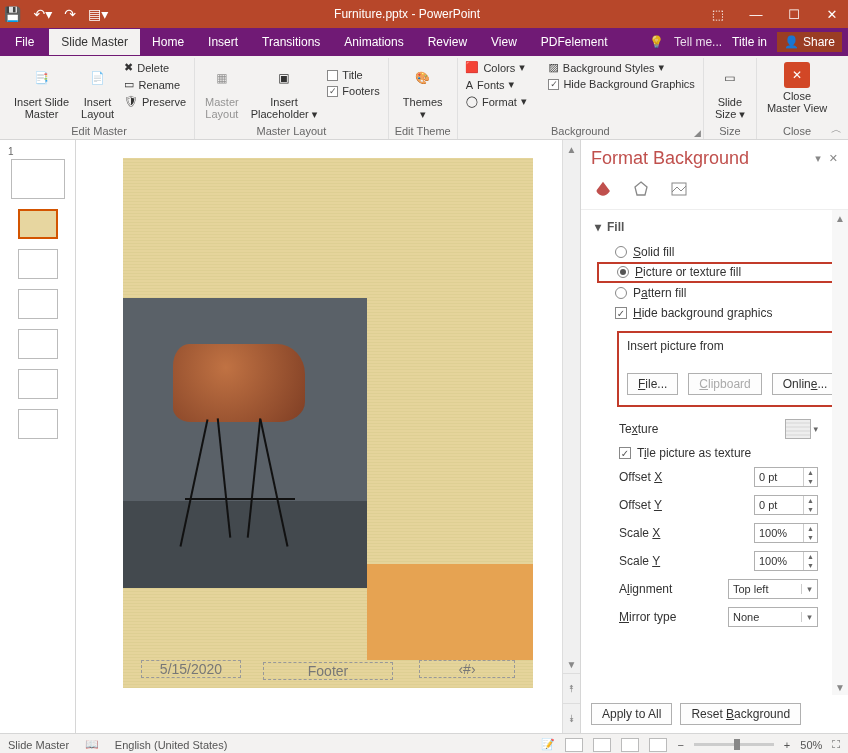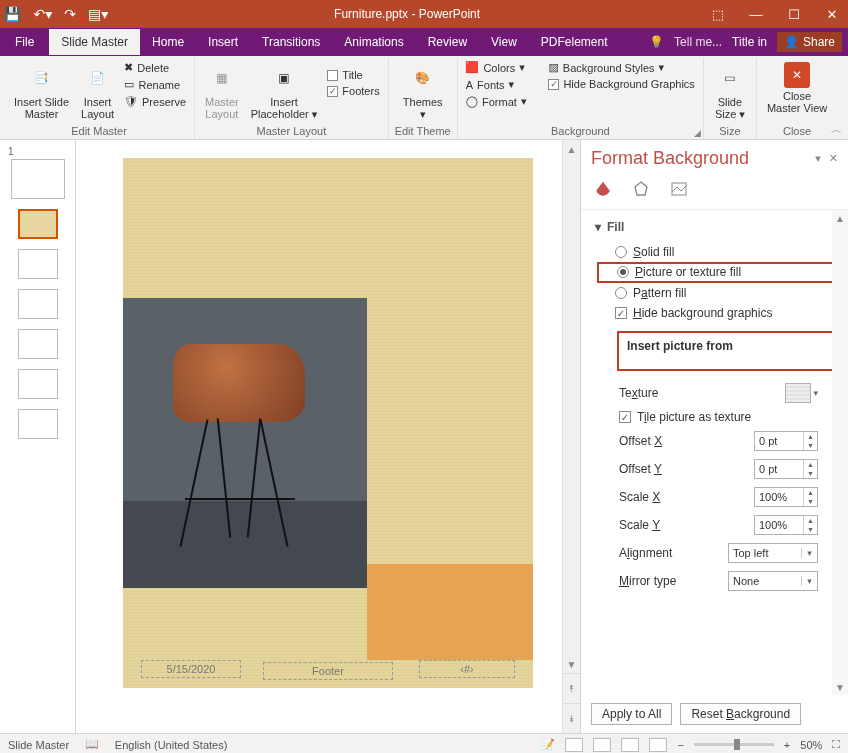--- a/index.html
+++ b/index.html
@@ -50,42 +50,42 @@
 .scrollbar-v .arrow { height: 18px; display: flex; align-items: center; justify-content: center; color: #888; font-size: 10px; }
 .scrollbar-v .track { position: absolute; top: 18px; bottom: 60px; left: 0; right: 0; }
 .scrollbar-v .navbtns { position: absolute; bottom: 0; height: 60px; left: 0; right: 0; display: flex; flex-direction: column; }
 .scrollbar-v .navbtns div { flex: 1; display: flex; align-items: center; justify-content: center; color: #888; font-size: 10px; border-top: 1px solid #ddd; }
 
 .slide { width: 410px; height: 530px; background: #e7d6a0; background-image: repeating-linear-gradient(0deg,#decf93,#decf93 1px,#e5d49b 1px,#e5d49b 3px), repeating-linear-gradient(90deg,rgba(222,207,147,.6),rgba(222,207,147,.6) 1px,transparent 1px,transparent 3px); position: relative; }
 .chairbox { position: absolute; left: 0; top: 140px; width: 244px; height: 290px; background: linear-gradient(#5a6168 0%,#5a6168 70%, #43494e 70%, #43494e 100%); }
 .chair-seat { position: absolute; left: 50px; top: 46px; width: 132px; height: 78px; background: radial-gradient(circle at 40% 30%, #c07243, #7f3e24); border-radius: 16px 28px 26px 18px / 22px 30px 20px 14px; }
 .chair-leg { position: absolute; background: #111; }
 .orangebox { position: absolute; left: 244px; bottom: 28px; width: 166px; height: 96px; background: #e6a352; }
-.ph { position: absolute; border: 1px dashed #999; font-size: 11px; color: #777; display: flex; align-items: center; justify-content: center; }
+.ph { position: absolute; border: 1px dashed #999; font-size: 14px; color: #777; display: flex; align-items: center; justify-content: center; }
 
 
 .pane { width: 268px; border-left: 1px solid #d6d6d6; background: #fff; display: flex; flex-direction: column; }
 .pane-header { padding: 8px 10px 6px; display: flex; align-items: center; justify-content: space-between; }
 .pane-title { color: #c0504d; font-size: 18px; font-weight: 400; }
 .pane-headbtns { display: flex; gap: 8px; color: #888; font-size: 11px; }
 .pane-tabs { display: flex; gap: 14px; padding: 2px 10px 8px; border-bottom: 1px solid #eee; }
 .pane-tabs .pt { width: 24px; height: 24px; display: flex; align-items: center; justify-content: center; border: 1px solid transparent; }
 .pane-tabs .pt.active svg path { fill: #c0504d; stroke: #c0504d; }
 
 .pane-body { flex: 1; position: relative; padding: 10px 10px 10px 14px; overflow: hidden; }
 .pane-body .scrollbar { position: absolute; right: 0; top: 0; bottom: 0; width: 16px; background: #f7f7f7; }
 .pane-body .scrollbar .ar { height: 16px; display: flex; align-items: center; justify-content: center; color: #888; font-size: 10px; }
 .section-head { display: flex; align-items: center; gap: 6px; color: #555; font-size: 12px; font-weight: 600; margin-bottom: 8px; }
 .radio-row, .check-row { display: flex; align-items: center; gap: 6px; font-size: 12px; padding: 3px 0 3px 20px; }
 .radio { width: 12px; height: 12px; border: 1px solid #888; border-radius: 50%; display: inline-flex; align-items: center; justify-content: center; }
 .radio.sel::after { content: ""; width: 6px; height: 6px; border-radius: 50%; background: #555; }
 .hl { border: 2px solid #c23b2a; padding: 1px 4px 2px 18px; margin-left: 2px; }
 .checkm { width: 12px; height: 12px; border: 1px solid #888; display: inline-flex; align-items: center; justify-content: center; font-size: 10px; color: #555; background: #fff; }
 .insert-group { border: 2px solid #c23b2a; padding: 6px 8px 10px; margin: 8px 0 8px 22px; }
-.insert-group .ttl { font-size: 12px; margin-bottom: 6px; font-weight: bold; }
+.insert-group .ttl { font-size: 12px; margin-bottom: 20px; }
 .btnrow { display: flex; gap: 10px; }
 .pbtn { border: 1px solid #b0b0b0; background: #fdfdfd; padding: 3px 10px; font-size: 12px; cursor: pointer; }
 .pbtn.disabled { color: #aaa; }
 .field-row { display: flex; align-items: center; justify-content: space-between; padding: 4px 20px 4px 24px; font-size: 12px; }
 .spin, .combo { border: 1px solid #b0b0b0; background: #fff; height: 20px; display: flex; align-items: center; }
 .spin { width: 64px; }
 .spin .val { flex: 1; padding: 0 4px; font-size: 11px; }
 .spin .arrs { width: 14px; display: flex; flex-direction: column; border-left: 1px solid #ccc; }
 .spin .arrs span { height: 9px; font-size: 7px; text-align: center; line-height: 9px; color: #666; }
 .combo { width: 90px; }
@@ -344,20 +344,25 @@
           <span class="radio"></span>
           <span>P<u class="ak">a</u>ttern fill</span>
         </div>
       <div class="check-row" style="padding-left:20px">
           <span class="checkm">✓</span>
           <span><u class="ak">H</u>ide background graphics</span>
         </div>
 
       <div class="insert-group">
         <div class="ttl">Insert picture from</div>
+        <div class="btnrow">
+          <div class="pbtn"><u class="ak">F</u>ile...</div>
+          <div class="pbtn disabled"><u class="ak">C</u>lipboard</div>
+          <div class="pbtn">Onlin<u class="ak">e</u>...</div>
+        </div>
       </div>
 
       <div class="field-row">
         <span>Te<u class="ak">x</u>ture</span>
         <div style="display:flex;gap:2px;align-items:center">
           <div class="texture-swatch"></div>
           <span style="font-size:9px;color:#666">▾</span>
         </div>
       </div>
 

